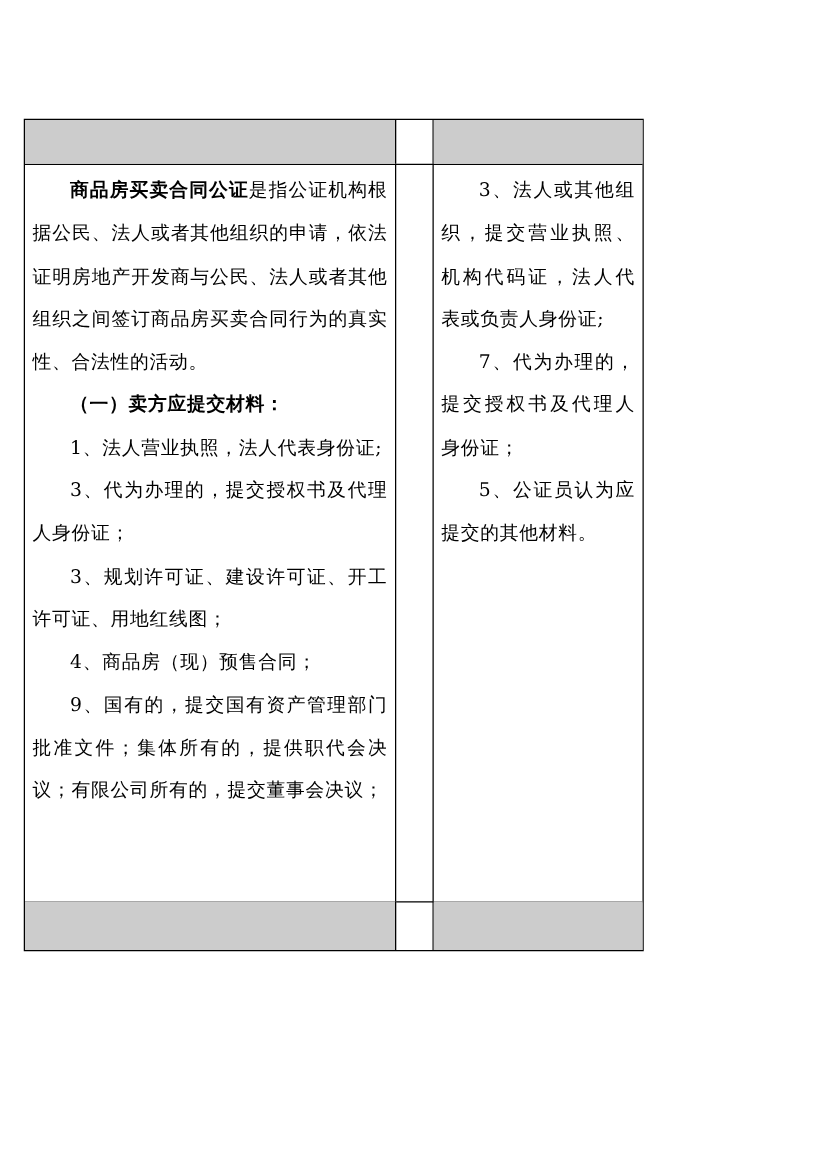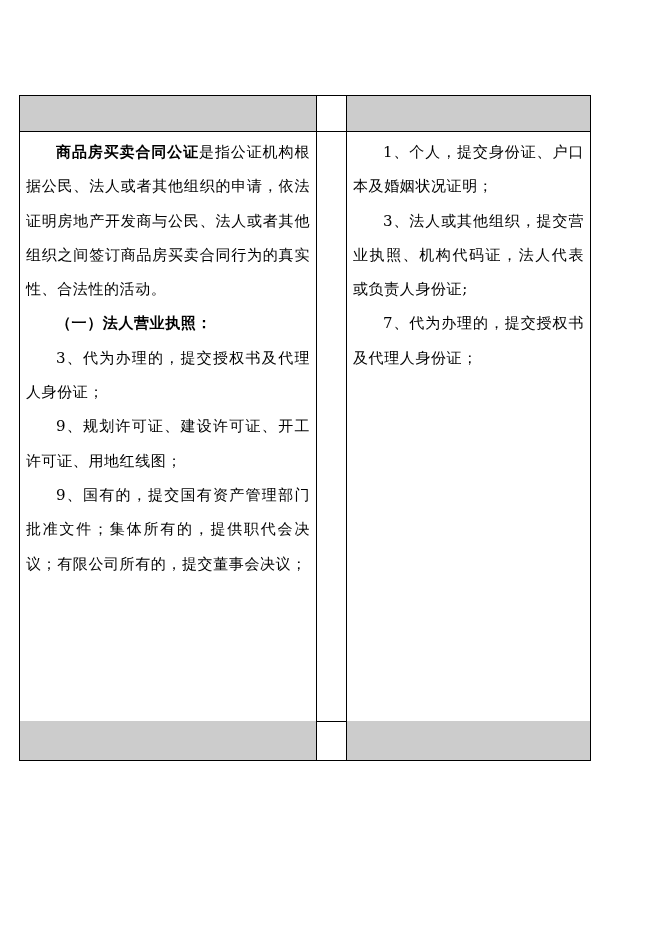--- a/index.html
+++ b/index.html
@@ -1,18 +1,18 @@
 <!DOCTYPE html>
 <html><head>
 <meta charset="utf-8">
 <style>
   html, body { margin: 0; padding: 0; background: #ffffff; }
   body { width: 662px; height: 936px; position: relative; overflow: hidden;
          font-family: "DejaVu Serif", "Liberation Serif", serif; color: #000; }
-  .doc-table { position: absolute; left: 19px; top: 95px; width: 572px; height: 666px;
+  .doc-table { position: absolute; left: 19px; top: 95px; width: 496px; height: 666px;
                border: 1.5px solid #000; box-sizing: border-box; }
   .row { position: absolute; left: 0; right: 0; display: flex; }
   .row.header { top: 0; height: 35px; border-bottom: 1.5px solid #000; }
   .row.body { top: 35px; height: 590px; border-bottom: 1.5px solid #000; }
   .row.footer { top: 625px; height: 39px; }
   .cell { box-sizing: border-box; height: 100%; }
   .c1 { width: 297px; border-right: 1.5px solid #000; }
   .c2 { width: 30px; border-right: 1.5px solid #000; }
   .c3 { flex: 1; }
   .shaded { background: #cccccc; }
@@ -28,32 +28,34 @@
   <div class="row header">
     <div class="cell c1 shaded"></div>
     <div class="cell c2"></div>
     <div class="cell c3 shaded"></div>
   </div>
 
   <div class="row body">
     <div class="cell c1">
       <div class="content">
         <p class="para"><span class="bold">商品房买卖合同公证</span><span>是指公证机构根据公民、法人或者其他组织的申请，依法证明房地产开发商与公民、法人或者其他组织之间签订商品房买卖合同行为的真实性、合法性的活动。</span></p>
-        <p class="para bold">（一）法人营业执照：</p>
+        <p class="para bold">（一）卖方应提交材料：</p>
+        <p class="para">1、法人营业执照，法人代表身份证;</p>
         <p class="para">3、代为办理的，提交授权书及代理人身份证；</p>
-        <p class="para">9、规划许可证、建设许可证、开工许可证、用地红线图；</p>
+        <p class="para">3、规划许可证、建设许可证、开工许可证、用地红线图；</p>
+        <p class="para">4、商品房（现）预售合同；</p>
         <p class="para">9、国有的，提交国有资产管理部门批准文件；集体所有的，提供职代会决议；有限公司所有的，提交董事会决议；</p>
       </div>
     </div>
     <div class="cell c2"></div>
     <div class="cell c3">
       <div class="content">
-        <p class="para">1、个人，提交身份证、户口本及婚姻状况证明；</p>
         <p class="para">3、法人或其他组织，提交营业执照、机构代码证，法人代表或负责人身份证;</p>
         <p class="para">7、代为办理的，提交授权书及代理人身份证；</p>
+        <p class="para">5、公证员认为应提交的其他材料。</p>
       </div>
     </div>
   </div>
 
   <div class="row footer">
     <div class="cell c1 shaded"></div>
     <div class="cell c2"></div>
     <div class="cell c3 shaded"></div>
   </div>
 </div>

